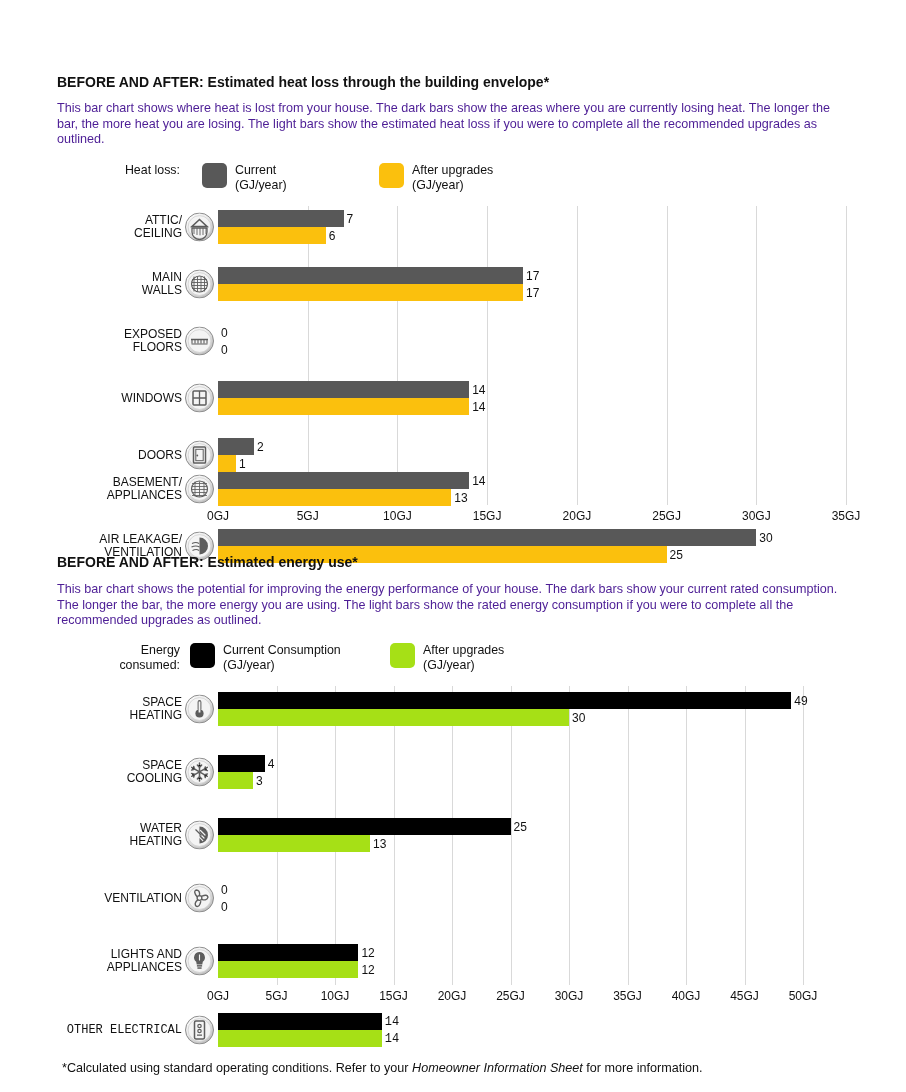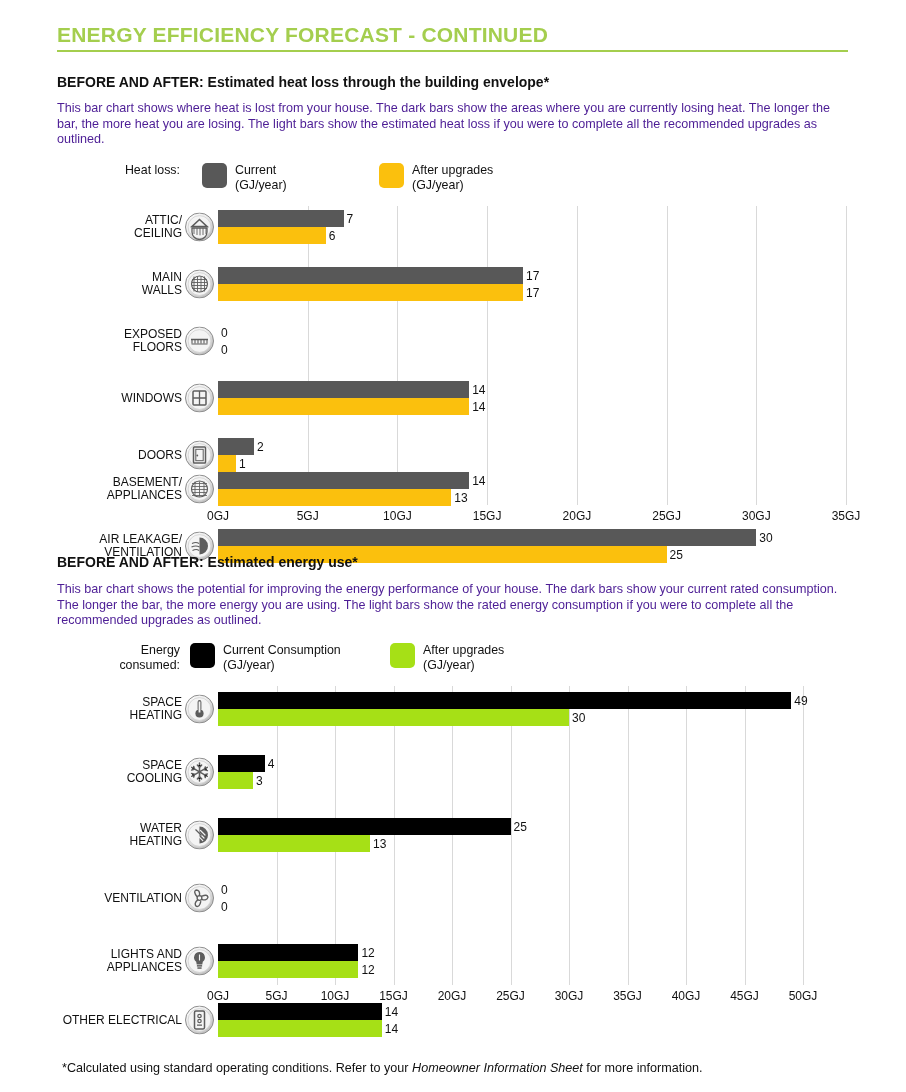--- a/index.html
+++ b/index.html
@@ -179,24 +179,20 @@
     color: #111;
     white-space: nowrap;
   }
   .footnote em { font-style: italic; }
 </style>
 </head>
 <body>
 
 <div class="page">
 
-  <div class="page-header">
-    <div class="page-title">ENERGY EFFICIENCY FORECAST - CONTINUED</div>
-    <div class="title-rule"></div>
-  </div>
 
   <div class="section-heading" style="top:74px;">BEFORE AND AFTER: Estimated heat loss through the building envelope*</div>
   <div class="section-desc" style="top:101px; width:790px;">This bar chart shows where heat is lost from your house. The dark bars show the areas where you are currently losing heat. The longer the bar, the more heat you are losing. The light bars show the estimated heat loss if you were to complete all the recommended upgrades as outlined.</div>
 
   <div class="legend" style="left:40px; top:163px;">
     <div class="legend-title">Heat loss:</div>
     <div class="legend-entry" style="width:177px;padding-left:12px;">
       <span class="legend-swatch" style="background:#585858;"></span>
       <span class="legend-text">
         <span>Current</span><br>
@@ -574,21 +570,21 @@
             </svg></span>
           <div class="bar-wrap">
             <span class="bar" style="width:140.4px;background:#000000;"></span>
             <span class="bar-value">12</span>
           </div>
           <div class="bar-wrap">
             <span class="bar" style="width:140.4px;background:#a6e016;"></span>
             <span class="bar-value">12</span>
           </div>
         </div>
-        <div class="row" style="margin-top:25px;">
+        <div class="row" style="margin-top:35px;font-family:Liberation Mono, monospace;">
           <span class="row-label"><span>OTHER ELECTRICAL</span></span>
           <span class="row-icon"><svg viewBox="0 0 29 29" width="29" height="29">
               <defs>
                 <radialGradient id="bez_other-electrical-icon" cx="35%" cy="28%" r="80%">
                   <stop offset="0%" stop-color="#ffffff"></stop>
                   <stop offset="55%" stop-color="#ededed"></stop>
                   <stop offset="100%" stop-color="#b6b6b6"></stop>
                 </radialGradient>
               </defs>
               <circle cx="14.5" cy="14.5" r="14" fill="url(#bez_other-electrical-icon)" stroke="#8d8d8d" stroke-width="1"></circle>

